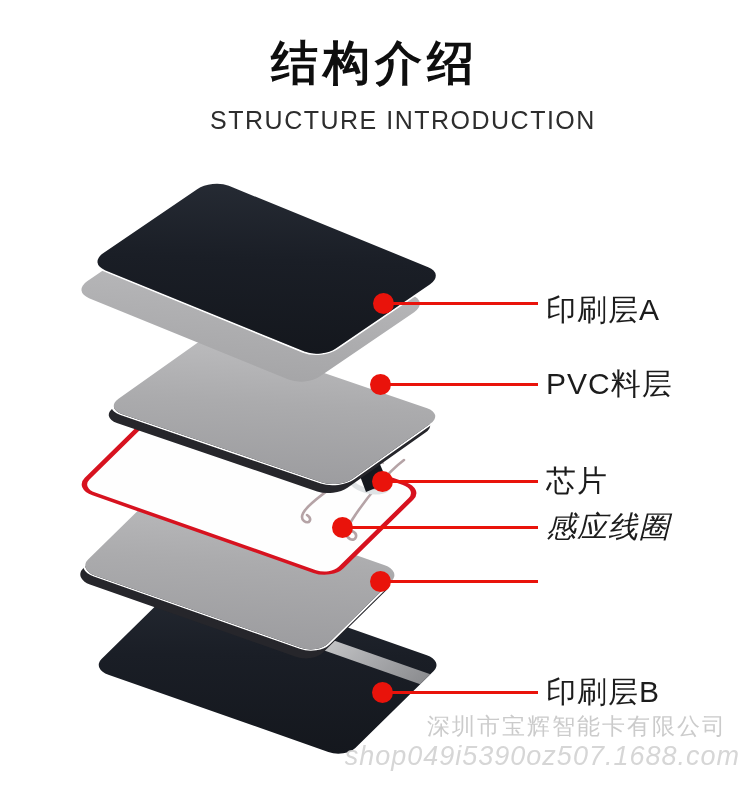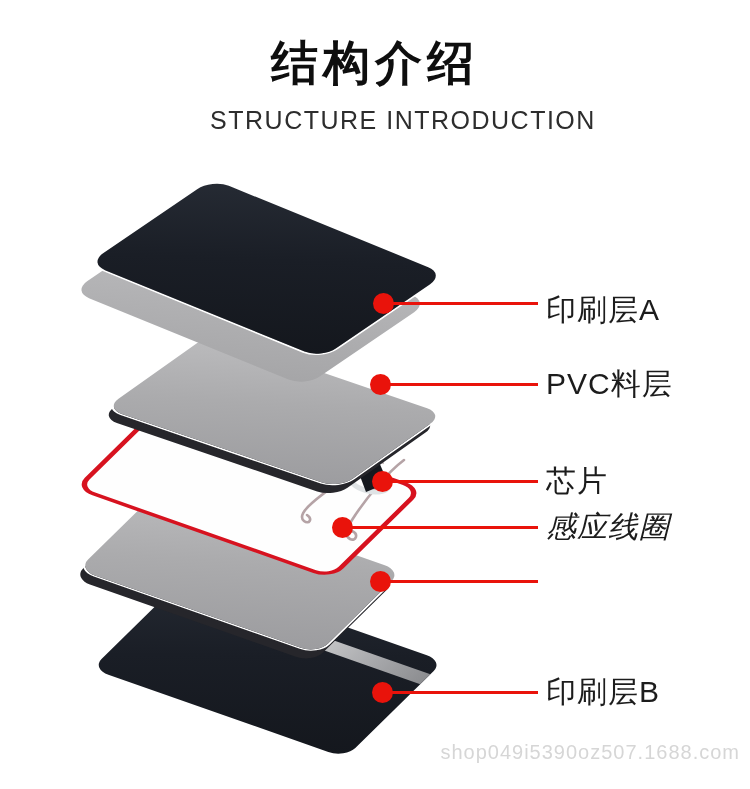--- a/index.html
+++ b/index.html
@@ -40,22 +40,22 @@
   .clabel{
     position:absolute;left:546px;transform:translateY(-50%);
     font-size:30px;color:#1c1c1c;letter-spacing:1px;white-space:nowrap;z-index:73;
   }
   
   .wm1{
     position:absolute;right:23px;top:711px;font-size:23px;letter-spacing:2px;
     color:#c6c6c6;opacity:.9;white-space:nowrap;z-index:80;
   }
   .wm2{
-    position:absolute;right:10px;top:741px;font-size:20px;letter-spacing:1px;
-    color:#d2d2d2;opacity:.9;white-space:nowrap;z-index:80;
+    position:absolute;right:10px;top:741px;font-size:27px;letter-spacing:1px;
+    color:#d2d2d2;opacity:.9;white-space:nowrap;z-index:80;font-style:italic;
   }
   svg.chipcoil{position:absolute;left:280px;top:430px;z-index:55;}
 </style>
 </head>
 <body>
 
 <div class="stage">
 
   <div class="title">结构介绍</div>
   <div class="subtitle">STRUCTURE INTRODUCTION</div>
@@ -96,15 +96,16 @@
   <div class="dot" style="left:331.5px;top:516.5px;"></div>
   <div class="dot" style="left:369.5px;top:570.5px;"></div>
   <div class="dot" style="left:371.5px;top:681.5px;"></div>
 
   <div class="clabel" style="top:310px;">印刷层A</div>
   <div class="clabel" style="top:384px;">PVC料层</div>
   <div class="clabel" style="top:481px;">芯片</div>
   <div class="clabel" style="top:527px;font-style:italic;">感应线圈</div>
   <div class="clabel" style="top:692px;">印刷层B</div>
 
+  <div class="wm1">深圳市宝辉智能卡有限公司</div>
   <div class="wm2">shop049i5390oz507.1688.com</div>
 
 </div>
 
 </body></html>

